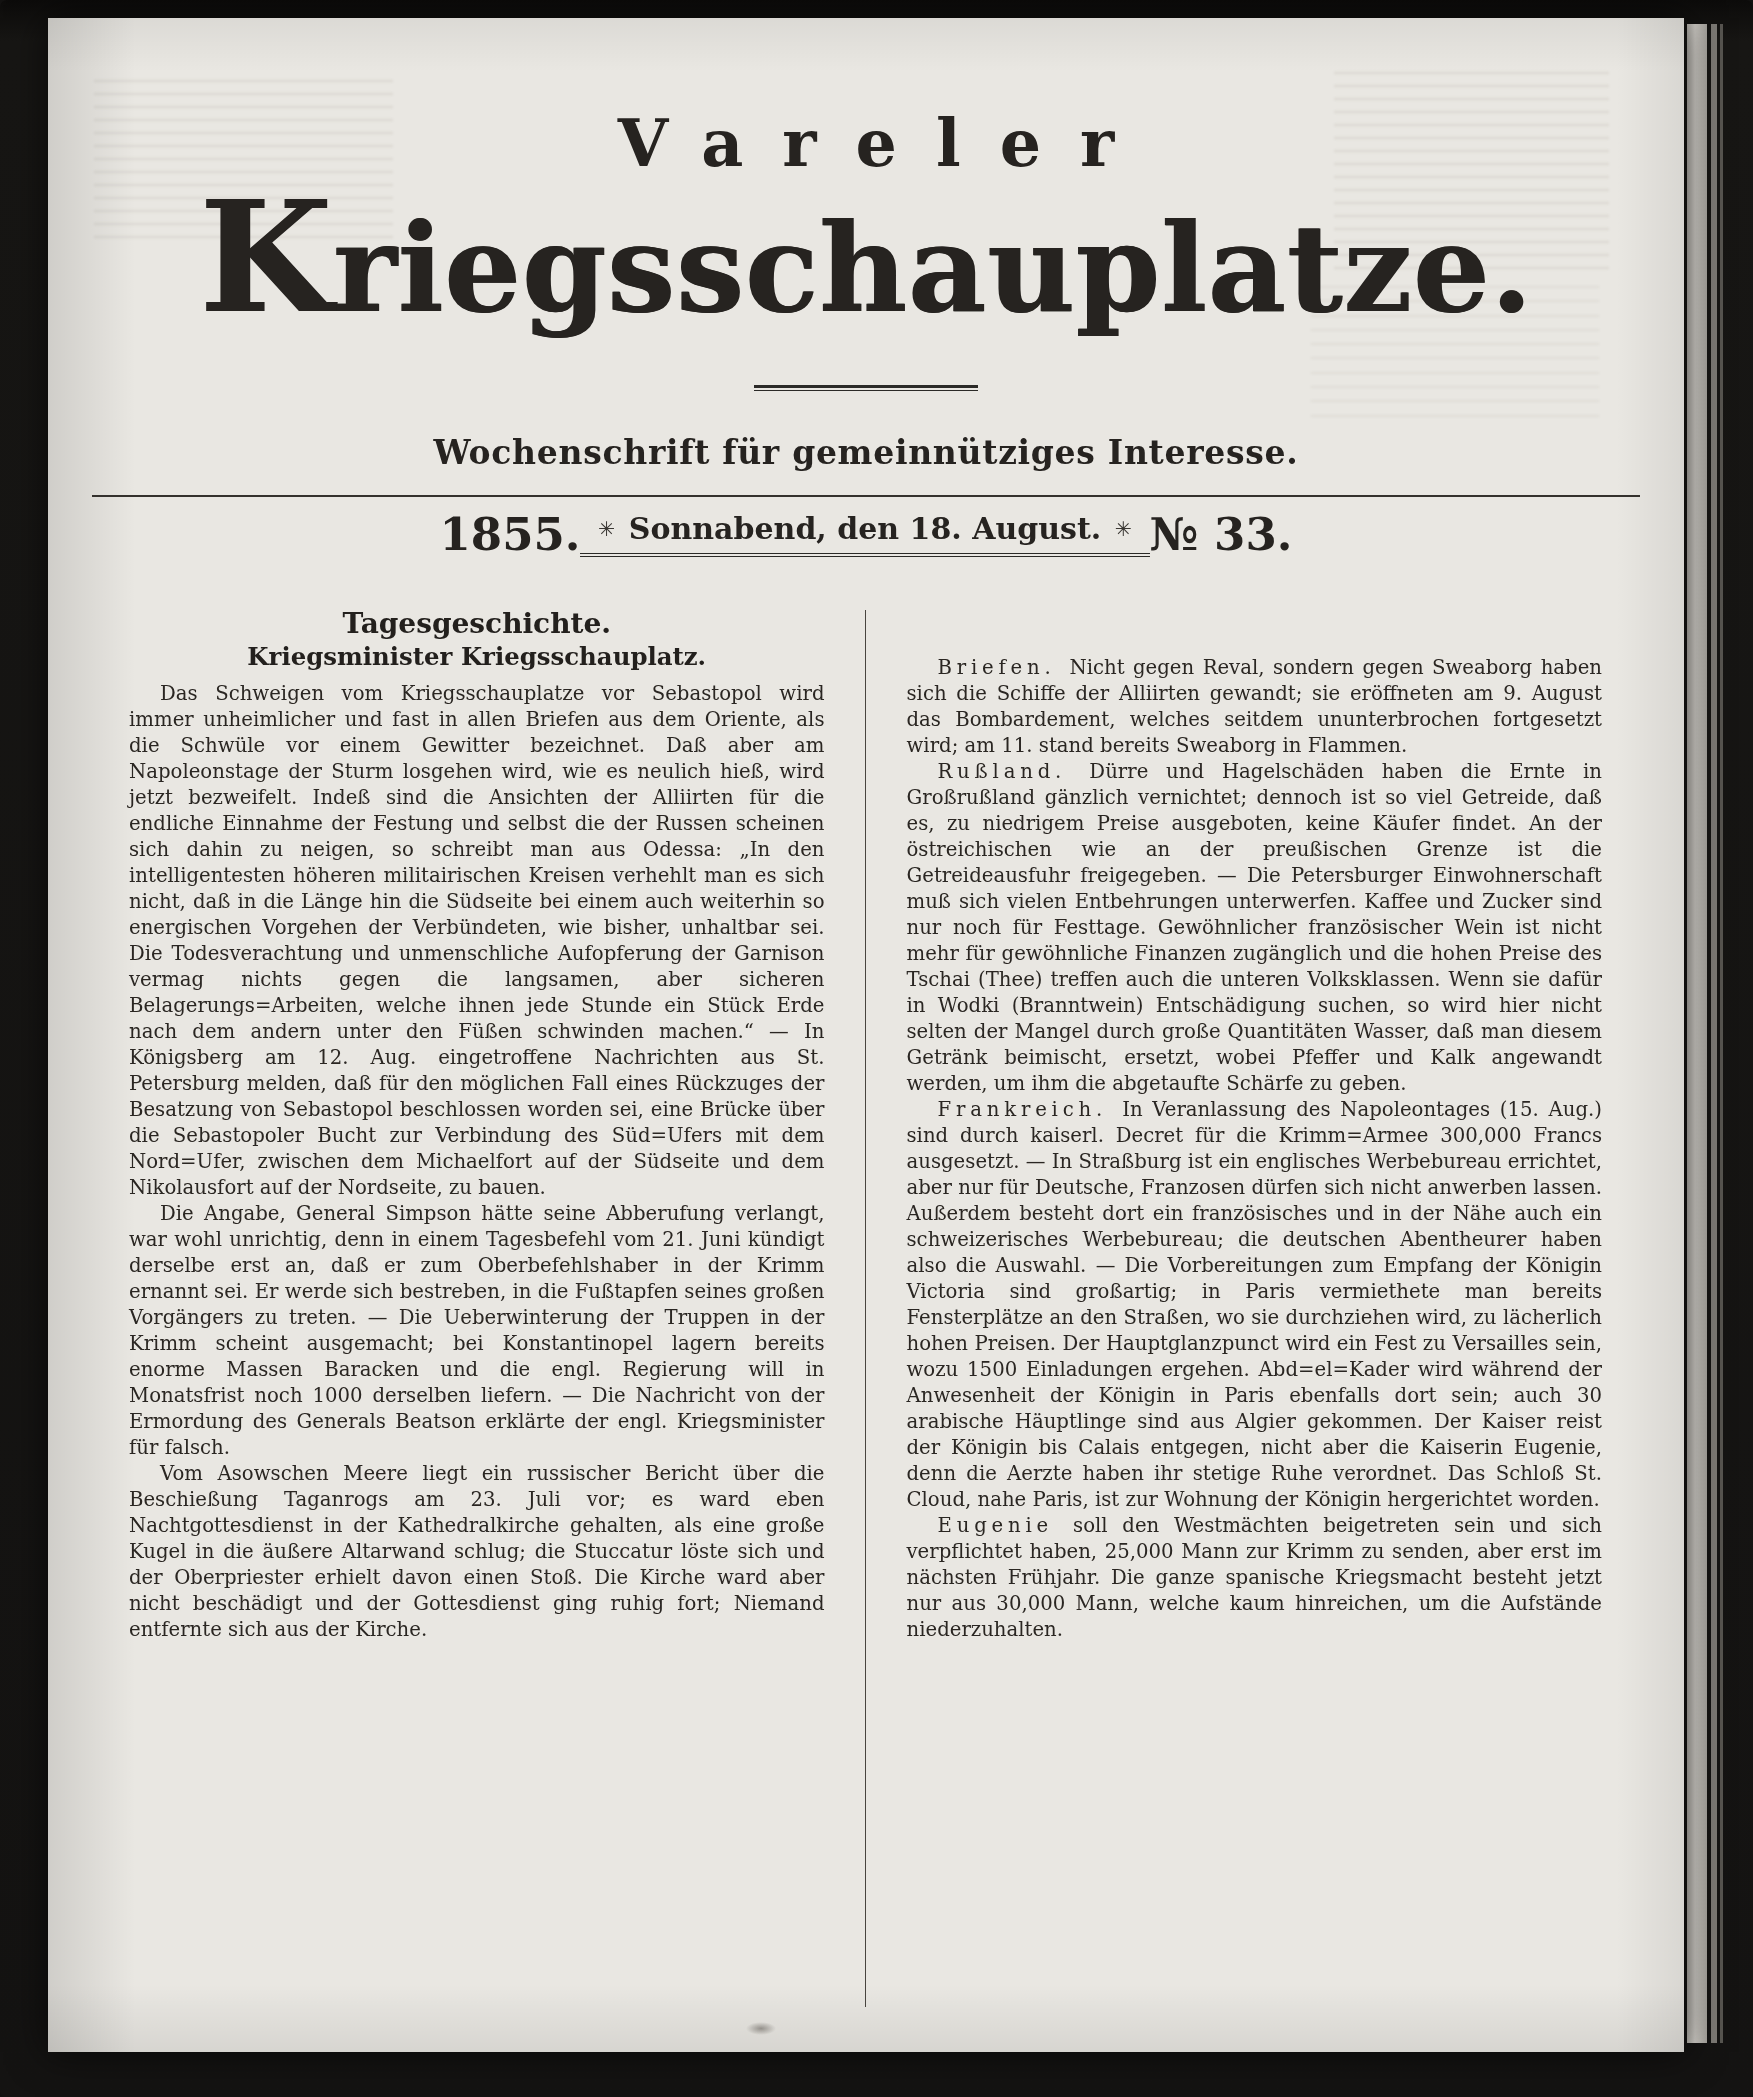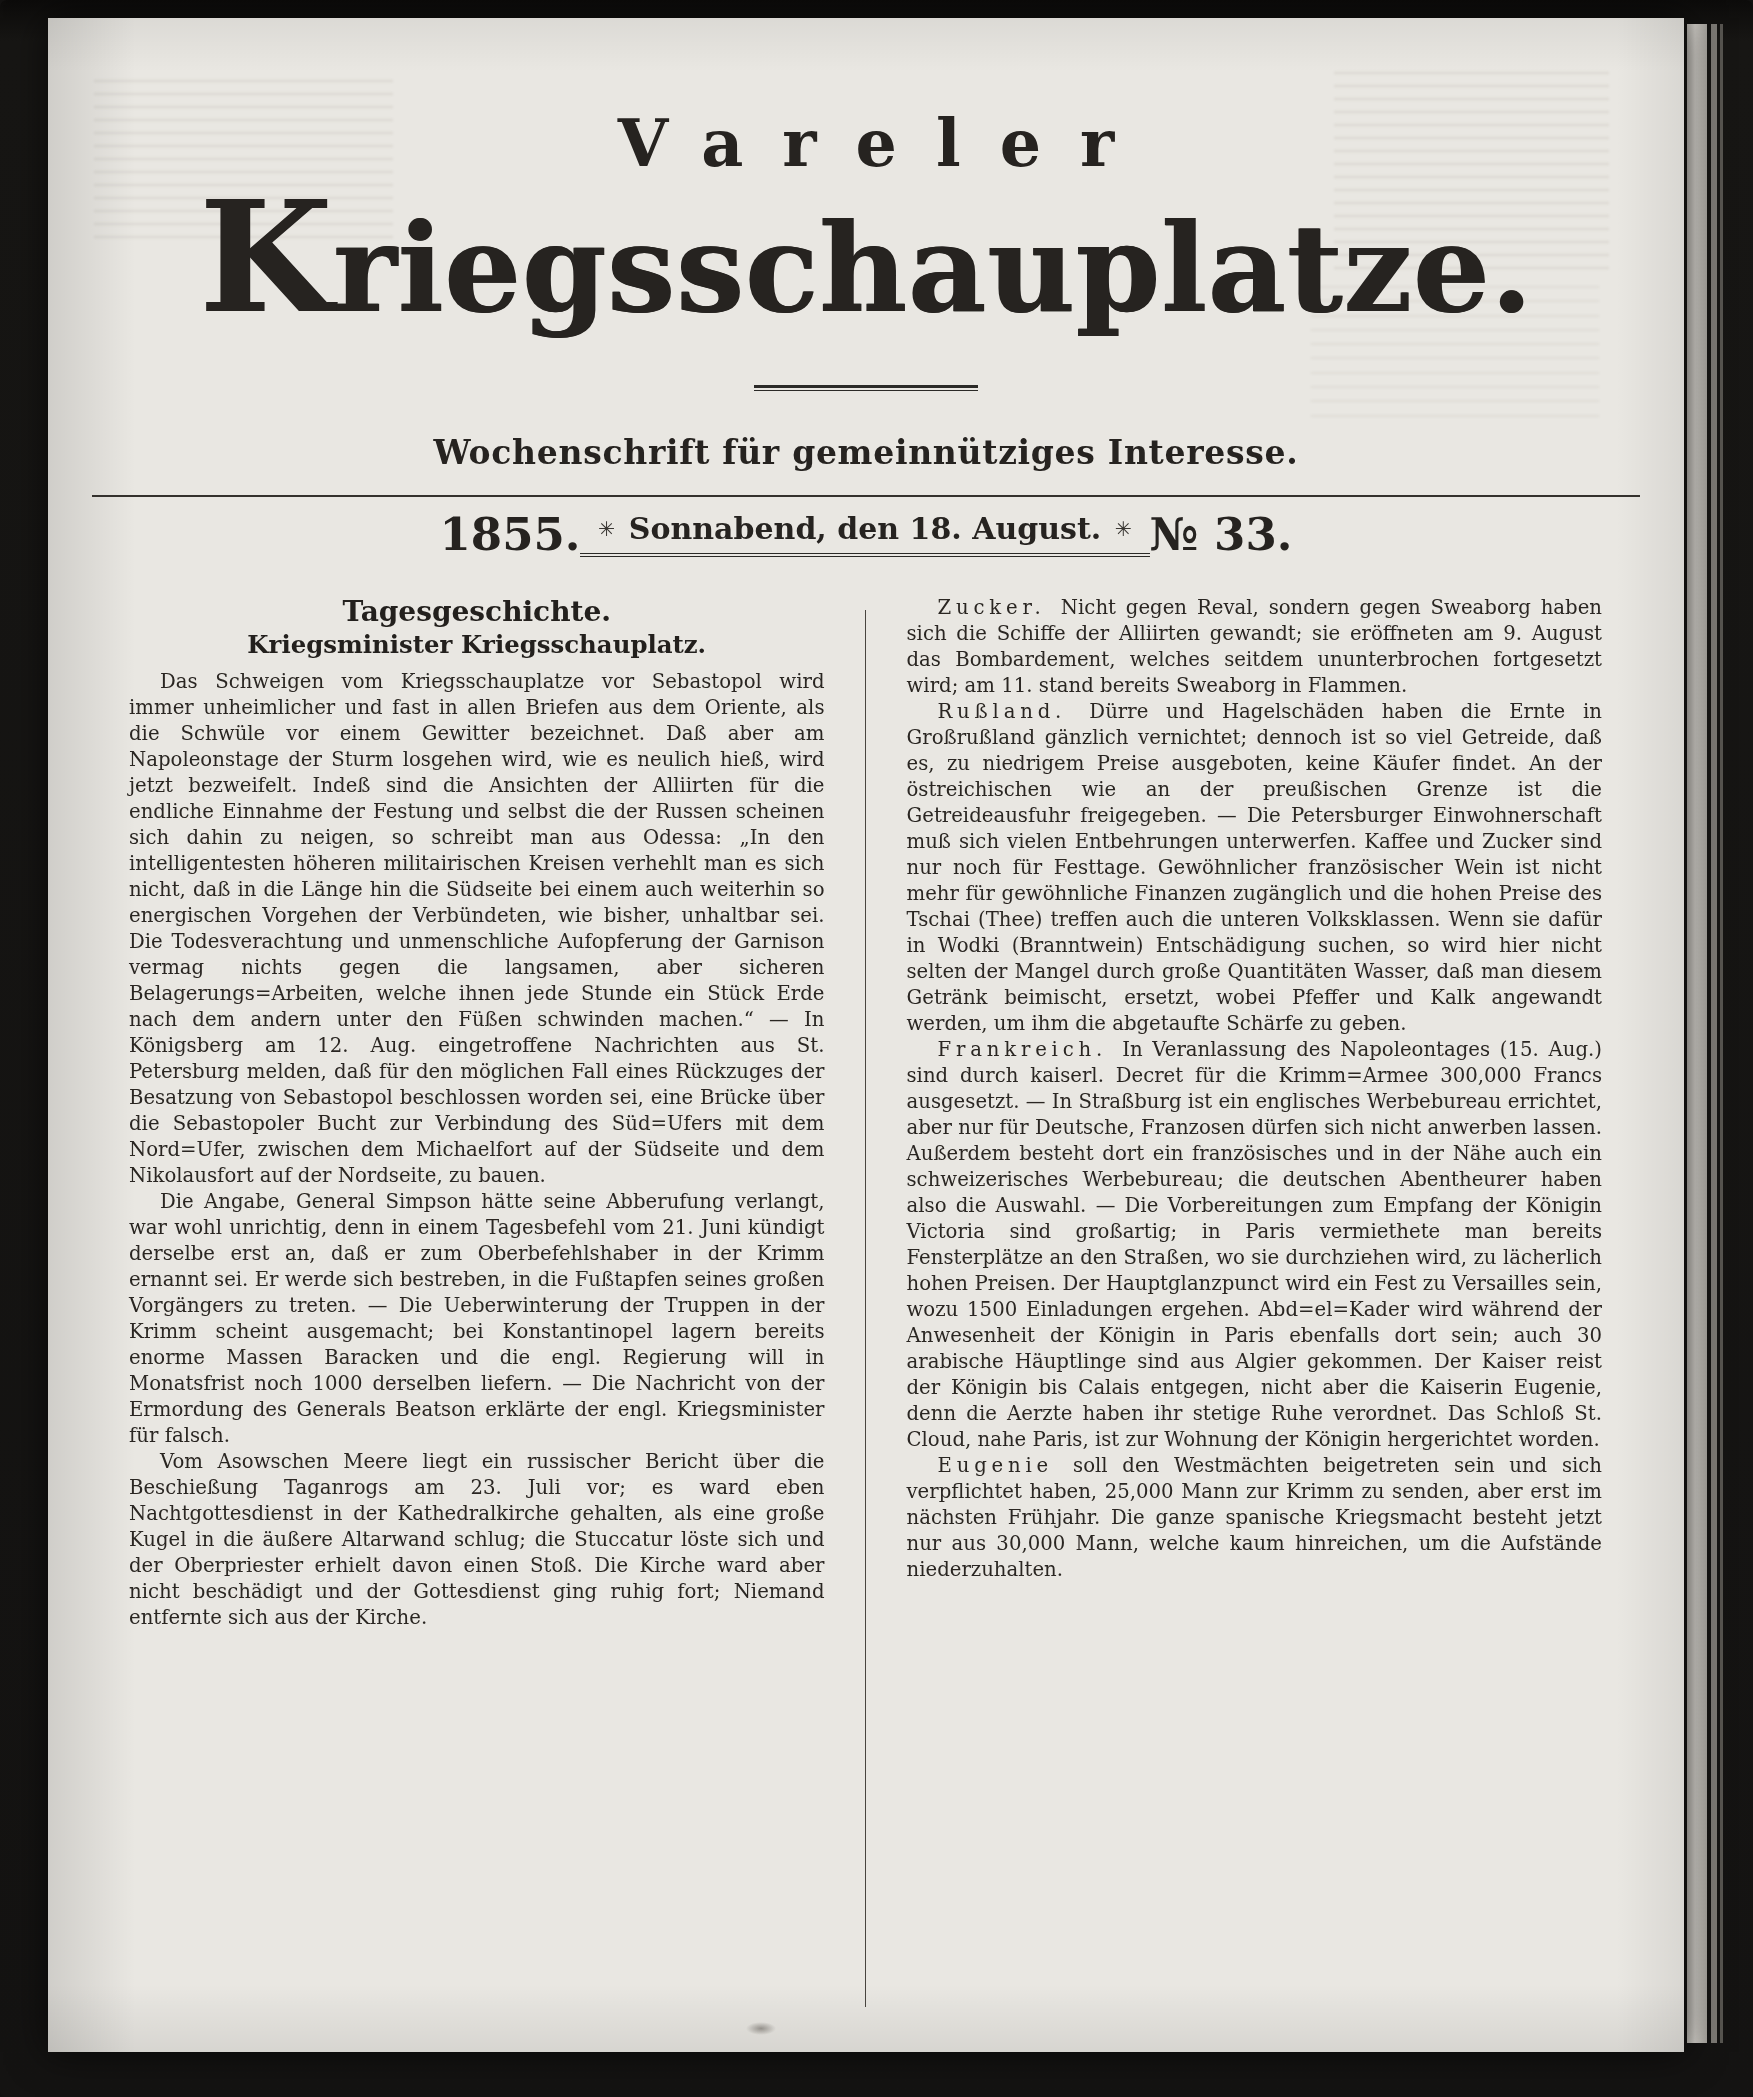--- a/index.html
+++ b/index.html
@@ -72,22 +72,22 @@
   .date-center{
     display:flex;align-items:center;gap:13.6px;
     font-size:30px;font-weight:700;color:#262320;
     border-bottom:4.8px double #2b2a27;padding:0 17.6px 6.8px 17.6px;
   }
   .orn{font-family:"DejaVu Sans","Liberation Sans",sans-serif;font-size:20.4px;color:#3a3733;}
 
   .col-divider{position:absolute;left:817px;top:592px;width:1.4px;height:1397px;background:#49453f;}
 
   .columns{
-    position:absolute;left:81px;top:577px;width:1473px;
-    display:flex;gap:82px;
+    position:absolute;left:81px;top:589px;width:1473px;
+    display:flex;gap:82px;align-items:flex-end;
   }
   .col{flex:1;min-width:0;}
   .sec-head{margin:0 0 2.7px 0;font-size:28px;font-weight:700;text-align:center;color:#23201d;}
   .sub-head{margin:0 0 9.5px 0;font-size:24.4px;font-weight:700;text-align:center;color:#23201d;}
   .body-para{
     margin:0;text-indent:31px;text-align:justify;
     font-size:19.7px;line-height:26px;color:#2a2622;
   }
   .lead{letter-spacing:4.8px;padding-right:5.4px;}
 
@@ -136,21 +136,21 @@
         <h2 class="sec-head">Tagesgeschichte.</h2>
         <h3 class="sub-head">Kriegsminister Kriegsschauplatz.</h3>
         <div class="paras">
             <p class="body-para">Das Schweigen vom Kriegsschauplatze vor Sebastopol wird immer unheimlicher und fast in allen Briefen aus dem Oriente, als die Schwüle vor einem Gewitter bezeichnet. Daß aber am Napoleonstage der Sturm losgehen wird, wie es neulich hieß, wird jetzt bezweifelt. Indeß sind die Ansichten der Alliirten für die endliche Einnahme der Festung und selbst die der Russen scheinen sich dahin zu neigen, so schreibt man aus Odessa: „In den intelligentesten höheren militairischen Kreisen verhehlt man es sich nicht, daß in die Länge hin die Südseite bei einem auch weiterhin so energischen Vorgehen der Verbündeten, wie bisher, unhaltbar sei. Die Todesverachtung und unmenschliche Aufopferung der Garnison vermag nichts gegen die langsamen, aber sicheren Belagerungs=Arbeiten, welche ihnen jede Stunde ein Stück Erde nach dem andern unter den Füßen schwinden machen.“ — In Königsberg am 12. Aug. eingetroffene Nachrichten aus St. Petersburg melden, daß für den möglichen Fall eines Rückzuges der Besatzung von Sebastopol beschlossen worden sei, eine Brücke über die Sebastopoler Bucht zur Verbindung des Süd=Ufers mit dem Nord=Ufer, zwischen dem Michaelfort auf der Südseite und dem Nikolausfort auf der Nordseite, zu bauen.</p>
             <p class="body-para">Die Angabe, General Simpson hätte seine Abberufung verlangt, war wohl unrichtig, denn in einem Tagesbefehl vom 21. Juni kündigt derselbe erst an, daß er zum Oberbefehlshaber in der Krimm ernannt sei. Er werde sich bestreben, in die Fußtapfen seines großen Vorgängers zu treten. — Die Ueberwinterung der Truppen in der Krimm scheint ausgemacht; bei Konstantinopel lagern bereits enorme Massen Baracken und die engl. Regierung will in Monatsfrist noch 1000 derselben liefern. — Die Nachricht von der Ermordung des Generals Beatson erklärte der engl. Kriegsminister für falsch.</p>
             <p class="body-para">Vom Asowschen Meere liegt ein russischer Bericht über die Beschießung Taganrogs am 23. Juli vor; es ward eben Nachtgottesdienst in der Kathedralkirche gehalten, als eine große Kugel in die äußere Altarwand schlug; die Stuccatur löste sich und der Oberpriester erhielt davon einen Stoß. Die Kirche ward aber nicht beschädigt und der Gottesdienst ging ruhig fort; Niemand entfernte sich aus der Kirche.</p>
           </div>
       </div>
       <div class="col col-right">
         <div class="paras">
-            <p class="body-para"><span class="lead">Zucker.</span> Nicht gegen Reval, sondern gegen Sweaborg haben sich die Schiffe der Alliirten gewandt; sie eröffneten am 9. August das Bombardement, welches seitdem ununterbrochen fortgesetzt wird; am 11. stand bereits Sweaborg in Flammen.</p>
+            <p class="body-para"><span class="lead">Briefen.</span> Nicht gegen Reval, sondern gegen Sweaborg haben sich die Schiffe der Alliirten gewandt; sie eröffneten am 9. August das Bombardement, welches seitdem ununterbrochen fortgesetzt wird; am 11. stand bereits Sweaborg in Flammen.</p>
             <p class="body-para"><span class="lead">Rußland.</span> Dürre und Hagelschäden haben die Ernte in Großrußland gänzlich vernichtet; dennoch ist so viel Getreide, daß es, zu niedrigem Preise ausgeboten, keine Käufer findet. An der östreichischen wie an der preußischen Grenze ist die Getreideausfuhr freigegeben. — Die Petersburger Einwohnerschaft muß sich vielen Entbehrungen unterwerfen. Kaffee und Zucker sind nur noch für Festtage. Gewöhnlicher französischer Wein ist nicht mehr für gewöhnliche Finanzen zugänglich und die hohen Preise des Tschai (Thee) treffen auch die unteren Volksklassen. Wenn sie dafür in Wodki (Branntwein) Entschädigung suchen, so wird hier nicht selten der Mangel durch große Quantitäten Wasser, daß man diesem Getränk beimischt, ersetzt, wobei Pfeffer und Kalk angewandt werden, um ihm die abgetaufte Schärfe zu geben.</p>
             <p class="body-para"><span class="lead">Frankreich.</span> In Veranlassung des Napoleontages (15. Aug.) sind durch kaiserl. Decret für die Krimm=Armee 300,000 Francs ausgesetzt. — In Straßburg ist ein englisches Werbebureau errichtet, aber nur für Deutsche, Franzosen dürfen sich nicht anwerben lassen. Außerdem besteht dort ein französisches und in der Nähe auch ein schweizerisches Werbebureau; die deutschen Abentheurer haben also die Auswahl. — Die Vorbereitungen zum Empfang der Königin Victoria sind großartig; in Paris vermiethete man bereits Fensterplätze an den Straßen, wo sie durchziehen wird, zu lächerlich hohen Preisen. Der Hauptglanzpunct wird ein Fest zu Versailles sein, wozu 1500 Einladungen ergehen. Abd=el=Kader wird während der Anwesenheit der Königin in Paris ebenfalls dort sein; auch 30 arabische Häuptlinge sind aus Algier gekommen. Der Kaiser reist der Königin bis Calais entgegen, nicht aber die Kaiserin Eugenie, denn die Aerzte haben ihr stetige Ruhe verordnet. Das Schloß St. Cloud, nahe Paris, ist zur Wohnung der Königin hergerichtet worden.</p>
             <p class="body-para"><span class="lead">Eugenie</span> soll den Westmächten beigetreten sein und sich verpflichtet haben, 25,000 Mann zur Krimm zu senden, aber erst im nächsten Frühjahr. Die ganze spanische Kriegsmacht besteht jetzt nur aus 30,000 Mann, welche kaum hinreichen, um die Aufstände niederzuhalten.</p>
           </div>
       </div>
     </div>
 
     <div class="smudge"></div>
   </div>
 </div>

